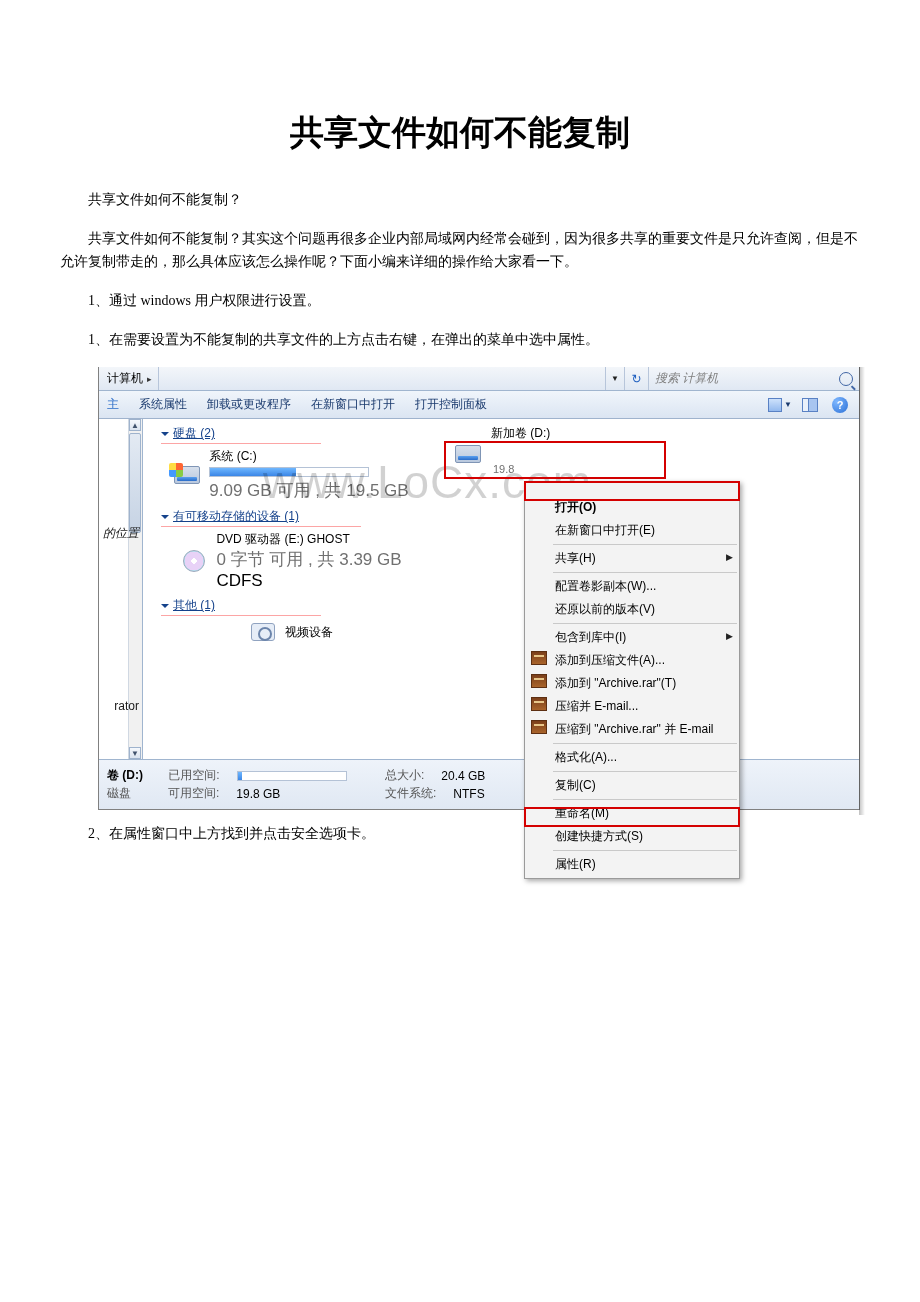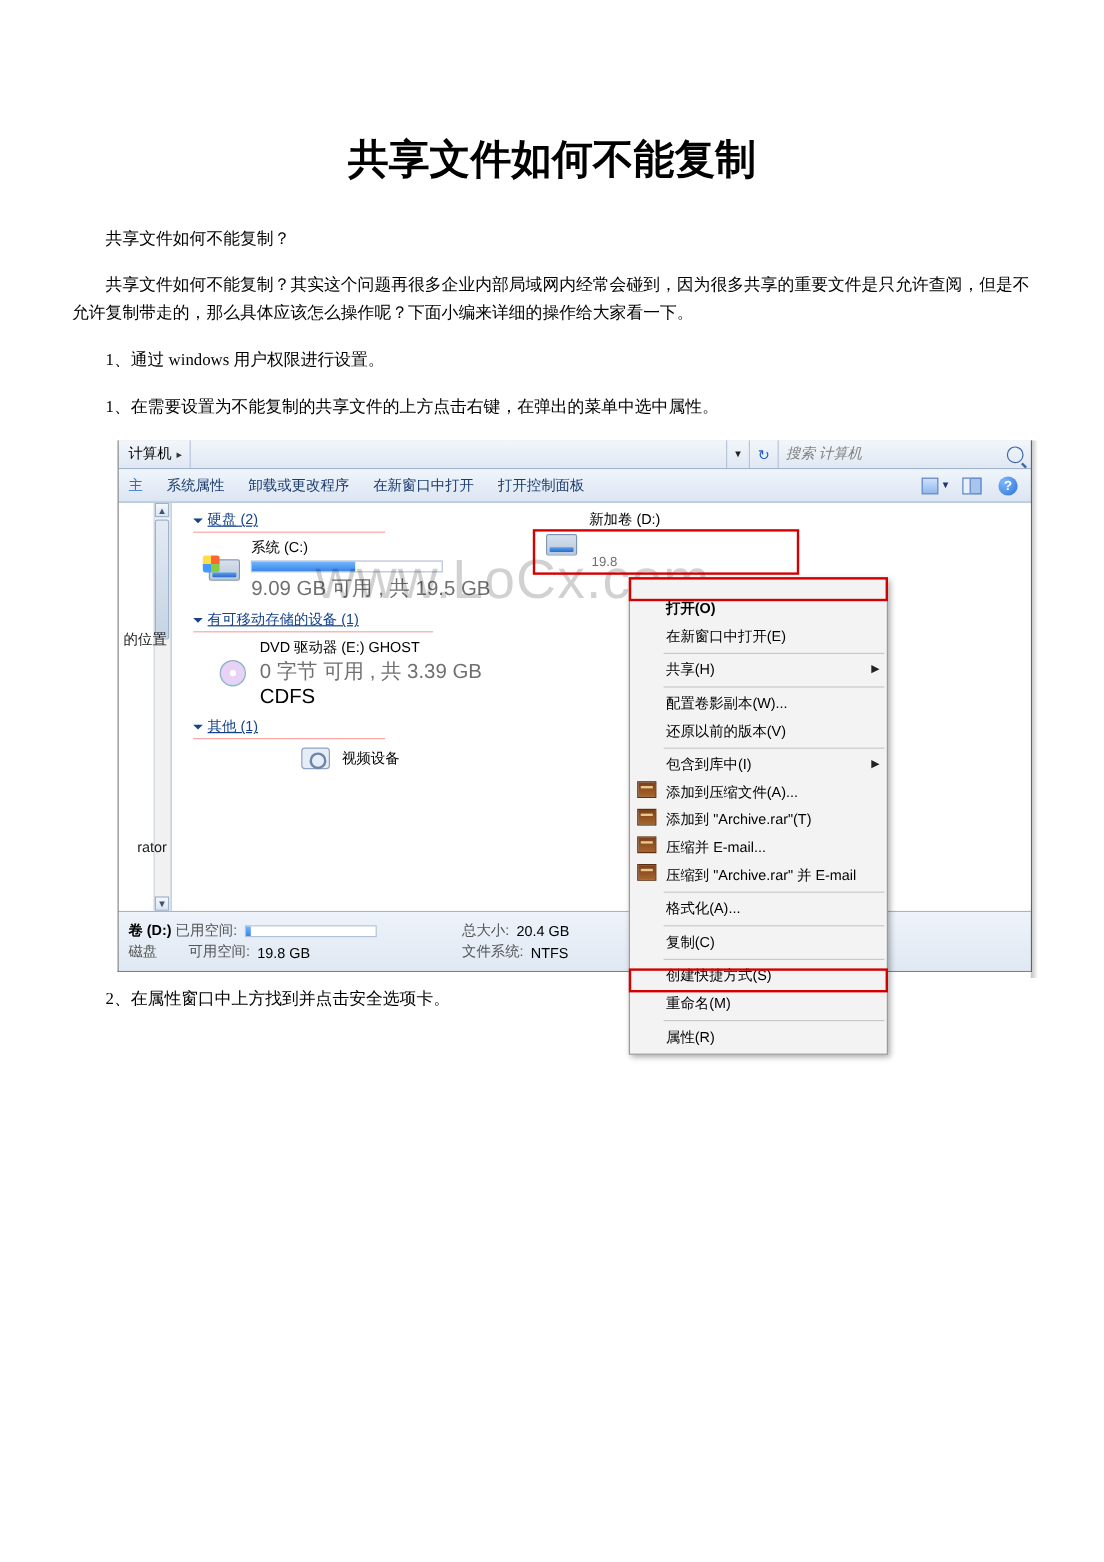--- a/index.html
+++ b/index.html
@@ -149,21 +149,21 @@
     width: 44px;
     border-right: 1px solid #a0b5cf;
     position: relative;
     font-size: 12px;
   }
   .leftnav .cut-label {
     position: absolute;
     right: 3px;
     color: #1a1a1a;
   }
-  .leftnav .cut1 { top: 106px; }
+  .leftnav .cut1 { top: 106px; font-style: italic; }
   .leftnav .cut2 { top: 280px; }
   .leftnav .scroll-track {
     position: absolute;
     top: 0; bottom: 0; right: 0;
     width: 14px;
     background: #f1f1f1;
     border-left: 1px solid #d0d8e2;
   }
   .leftnav .scroll-thumb {
     position: absolute;
@@ -269,21 +269,21 @@
   
   .detailsbar {
     background: linear-gradient(#eef3fa,#e0e8f3);
     border-top: 1px solid #a0b5cf;
     padding: 6px 8px 6px 8px;
     font-size: 12px;
     display:flex;
     gap:18px;
   }
   .detailsbar .col1{ width:260px; }
-  .detailsbar .line{ display:flex; align-items:center; margin:1px 0;}
+  .detailsbar .line{ display:flex; align-items:center; margin:1px 0;gap:11px;}
   .detailsbar .lbl{ color:#555; margin-right:6px;}
   .detailsbar .usedbar{ width:110px;height:10px;border:1px solid #b4c2d6;background:#fff;display:inline-block;vertical-align:middle;}
   .detailsbar .usedbar .f{height:100%;background:linear-gradient(#6fb7ff,#3b86e6);width:4%;}
 
   
   .viewpane {
     width:16px;height:14px;background:#a8c5f0;border:1px solid #5981c4;position:relative;
   }
   .viewpane:before{content:"";position:absolute;left:0;top:0;bottom:0;width:5px;background:#e9f0fa;border-right:1px solid #5981c4;}
   .views-ico{width:14px;height:14px;background:linear-gradient(#cde1fb,#93b9ee);border:1px solid #5981c4;}
@@ -425,22 +425,22 @@
             <div class="mi"><span>包含到库中(I)</span><span class="sub">▶</span></div>
             <div class="mi"><span class="rar-ic"></span><span>添加到压缩文件(A)...</span></div>
             <div class="mi"><span class="rar-ic"></span><span>添加到 "Archive.rar"(T)</span></div>
             <div class="mi"><span class="rar-ic"></span><span>压缩并 E-mail...</span></div>
             <div class="mi"><span class="rar-ic"></span><span>压缩到 "Archive.rar" 并 E-mail</span></div>
             <div class="sep"></div>
             <div class="mi">格式化(A)...</div>
             <div class="sep"></div>
             <div class="mi">复制(C)</div>
             <div class="sep"></div>
+            <div class="mi">重命名(M)</div>
             <div class="mi">创建快捷方式(S)</div>
-            <div class="mi">重命名(M)</div>
             <div class="sep"></div>
             <div class="mi">属性(R)</div>
           </div>
 
           <div class="red-box red-open"></div>
           <div class="red-box red-prop"></div>
         </div>
       </div>
 
       <div class="detailsbar">

